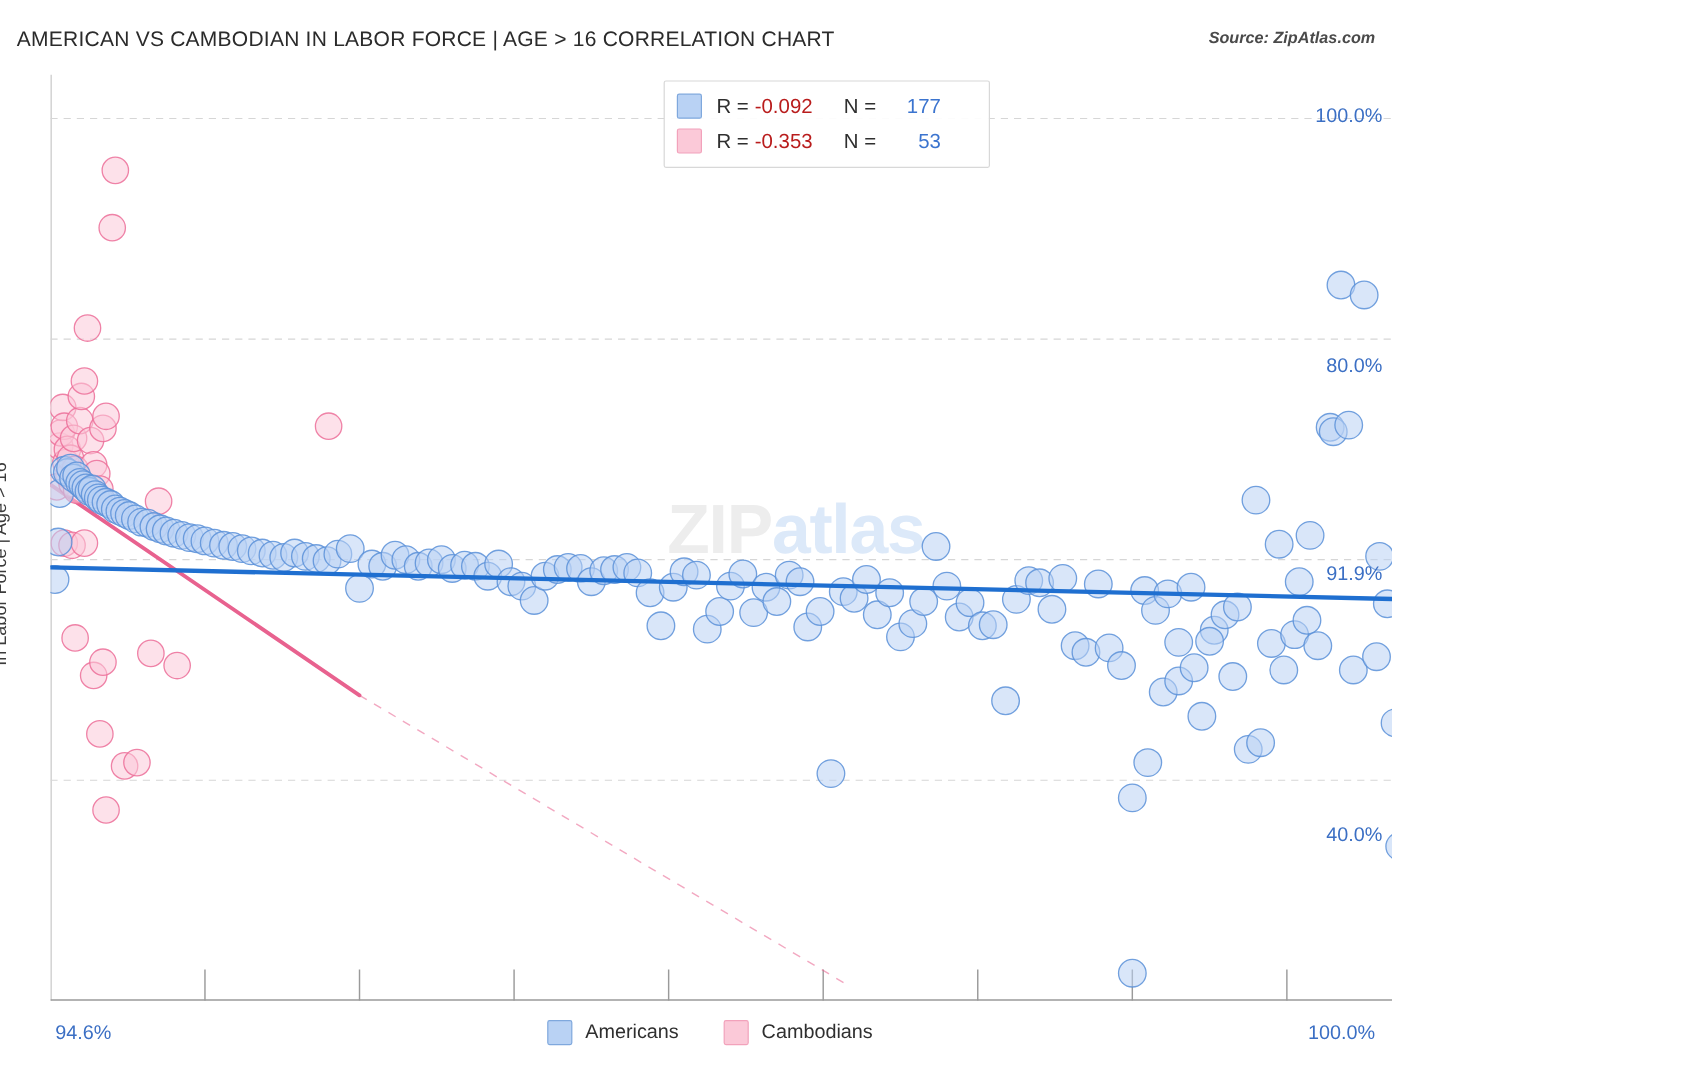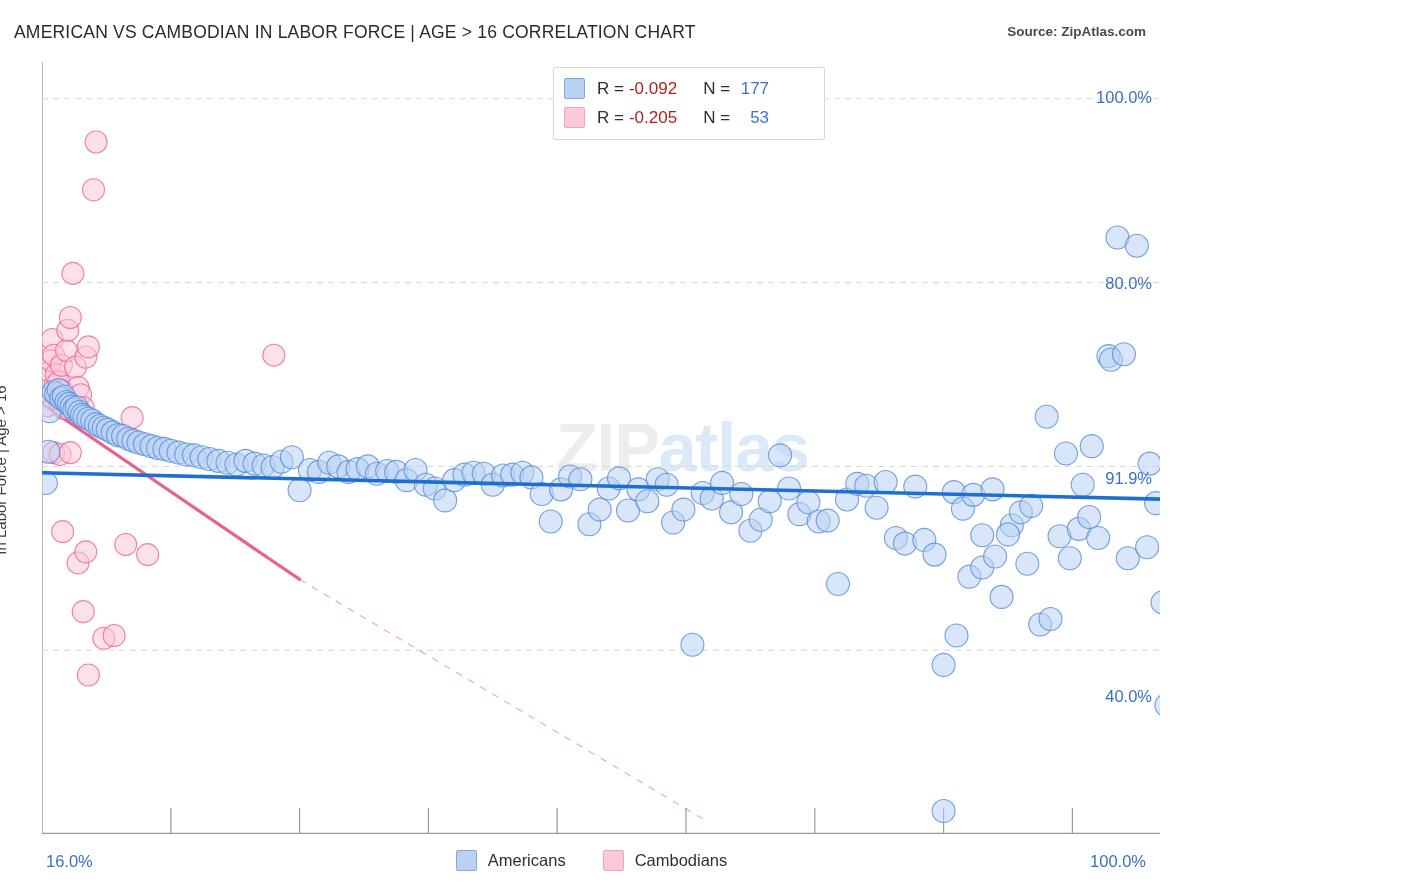--- a/index.html
+++ b/index.html
@@ -28,20 +28,21 @@
     letter-spacing: 0.2px;
     color: #2b2b2b;
     font-weight: 400;
     white-space: nowrap;
   }
   #source-label {
     position: absolute;
     right: 14px;
     top: 24px;
     font-size: 13.5px;
+    font-style: italic;
     font-weight: bold;
     color: #4a4a4a;
     white-space: nowrap;
   }
 
   
   #plot {
     position: absolute;
     left: 42px;
     top: 62px;
@@ -118,21 +119,21 @@
     color: #b91c1c;
     margin-left: 5px;
     font-weight: 400;
   }
   .corr-n {
     margin-left: 26px;
     color: #2f2f2f;
   }
   .corr-nval {
     color: #3b74cf;
-    margin-left: 5px;
+    margin-left: 20px;
     display: inline-block;
     min-width: 34px;
     text-align: right;
   }
 
   
   #series-legend {
     position: absolute;
     left: 0; right: 0;
     top: 850px;
@@ -152,21 +153,21 @@
     width: 19px; height: 19px;
     border-radius: 2px;
     margin-right: 11px;
   }
 
   
   #watermark {
     position: absolute;
     left: 556px;
     top: 408px;
-    font-size: 68px;
+    font-size: 58px;
     font-weight: bold;
     letter-spacing: -1px;
     pointer-events: none;
     user-select: none;
     white-space: nowrap;
   }
   #watermark .zip { color: #ededed; }
   #watermark .atlas { color: #dce9f9; }
 </style>
 </head>
@@ -432,39 +433,39 @@
           <circle cx="1277.70" cy="240.79" r="11.5" fill="#b9d2f4" fill-opacity="0.55" stroke="#5b91d8" stroke-width="1.1" stroke-opacity="0.85"></circle>
           <circle cx="1262.24" cy="253.66" r="11.5" fill="#b9d2f4" fill-opacity="0.55" stroke="#5b91d8" stroke-width="1.1" stroke-opacity="0.85"></circle>
         </g>
         <line x1="0" y1="410.81428571428575" x2="1288" y2="441.14285714285717" stroke="#1f6fd0" stroke-width="3.6" stroke-linecap="round"></line>
       </svg>
   </div>
 
   <div id="y-axis-title">In Labor Force | Age &gt; 16</div>
 
   <div class="grid-label" id="grid-label-0" style="top:88px;">100.0%</div>
-  <div class="grid-label" id="grid-label-1" style="top:274px;">80.0%</div>
+  <div class="grid-label" id="grid-label-1" style="top:296px;">80.0%</div>
   <div class="grid-label" id="grid-label-2" style="top:469px;">91.9%</div>
   <div class="grid-label" id="grid-label-3" style="top:687px;">40.0%</div>
 
-  <div class="x-end-label" id="x-label-min">16.0%</div>
+  <div class="x-end-label" id="x-label-min">94.6%</div>
   <div class="x-end-label" id="x-label-max">100.0%</div>
 
   <div id="corr-legend">
     <div class="corr-row">
       <span class="corr-swatch sw-blue"></span>
       <span class="corr-eq">R =</span>
       <span class="corr-val">-0.092</span>
       <span class="corr-n">N =</span>
       <span class="corr-nval">177</span>
     </div>
     <div class="corr-row">
       <span class="corr-swatch sw-pink"></span>
       <span class="corr-eq">R =</span>
-      <span class="corr-val">-0.205</span>
+      <span class="corr-val">-0.353</span>
       <span class="corr-n">N =</span>
       <span class="corr-nval">53</span>
     </div>
   </div>
 
   <div id="series-legend">
     <div class="series-item">
       <span class="series-swatch sw-blue"></span>
       <span>Americans</span>
     </div>

